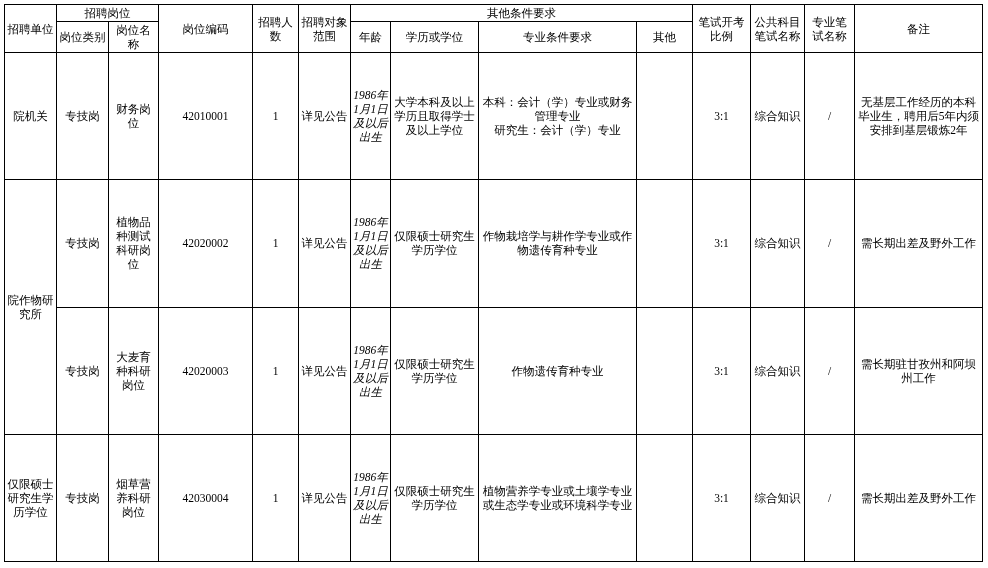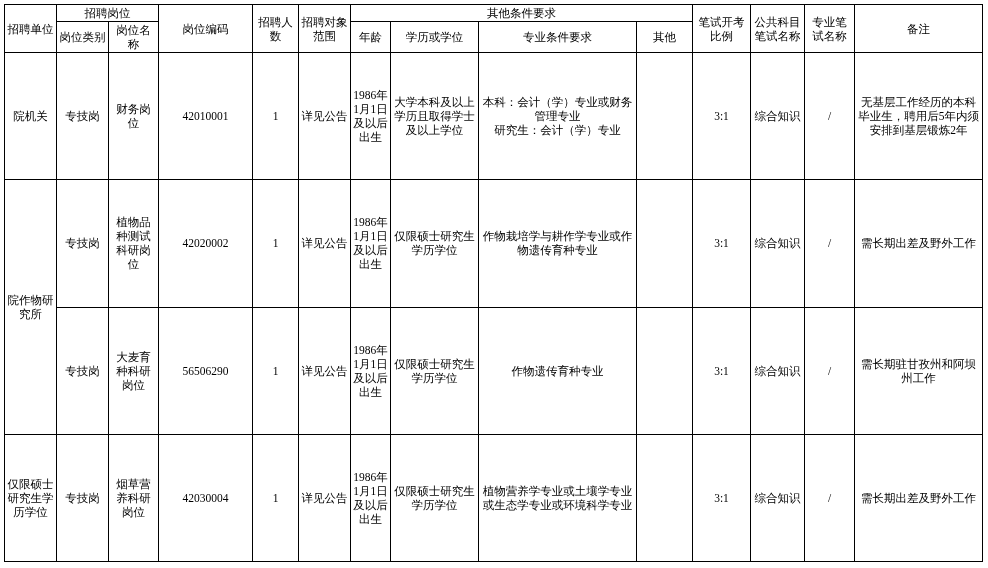--- a/index.html
+++ b/index.html
@@ -39,20 +39,21 @@
   }
   .hdr {
     font-size: 12px;
   }
   
   .narrow { font-size: 11.5px; margin-top: 40px; }
   .tiny { font-size: 11px; margin-top: 17px; }
   .yearcell {
     font-size: 11.5px;
     line-height: 1.15;
+    font-style: italic;
   }
   .ratio { font-size: 12px; margin-top: 8px; }
   .slash { font-size: 13px; }
   .code { font-size: 12.5px; }
   .num { font-size: 12.5px; }
   .remark { font-size: 11.5px; line-height: 1.3; font-family: Liberation Serif, serif; }
   .major { font-size: 11.5px; line-height: 1.35; }
   col.c-unit { width: 52px; }
   col.c-cat { width: 52px; }
   col.c-name { width: 50px; }
@@ -140,21 +141,21 @@
           <td class="major">作物栽培学与耕作学专业或作物遗传育种专业</td>
           <td class="narrow"></td>
           <td class="ratio">3:1</td>
           <td class="narrow">综合知识</td>
           <td class="slash">/</td>
           <td class="remark">需长期出差及野外工作</td>
         </tr>
         <tr>
           <td class="narrow">专技岗</td>
           <td class="tiny">大麦育种科研岗位</td>
-          <td class="code">56506290</td>
+          <td class="code">42020003</td>
           <td class="num">1</td>
           <td class="narrow">详见公告</td>
           <td class="yearcell">1986年1月1日及以后出生</td>
           <td class="narrow">仅限硕士研究生学历学位</td>
           <td class="major">作物遗传育种专业</td>
           <td class="narrow"></td>
           <td class="ratio">3:1</td>
           <td class="narrow">综合知识</td>
           <td class="slash">/</td>
           <td class="remark">需长期驻甘孜州和阿坝州工作</td>

